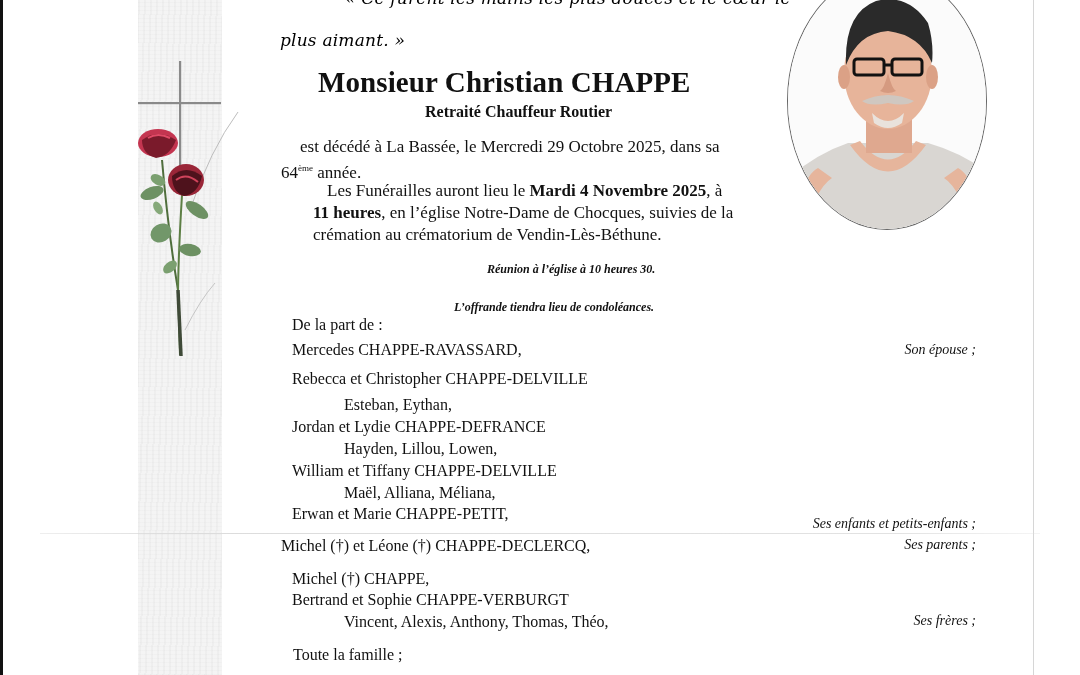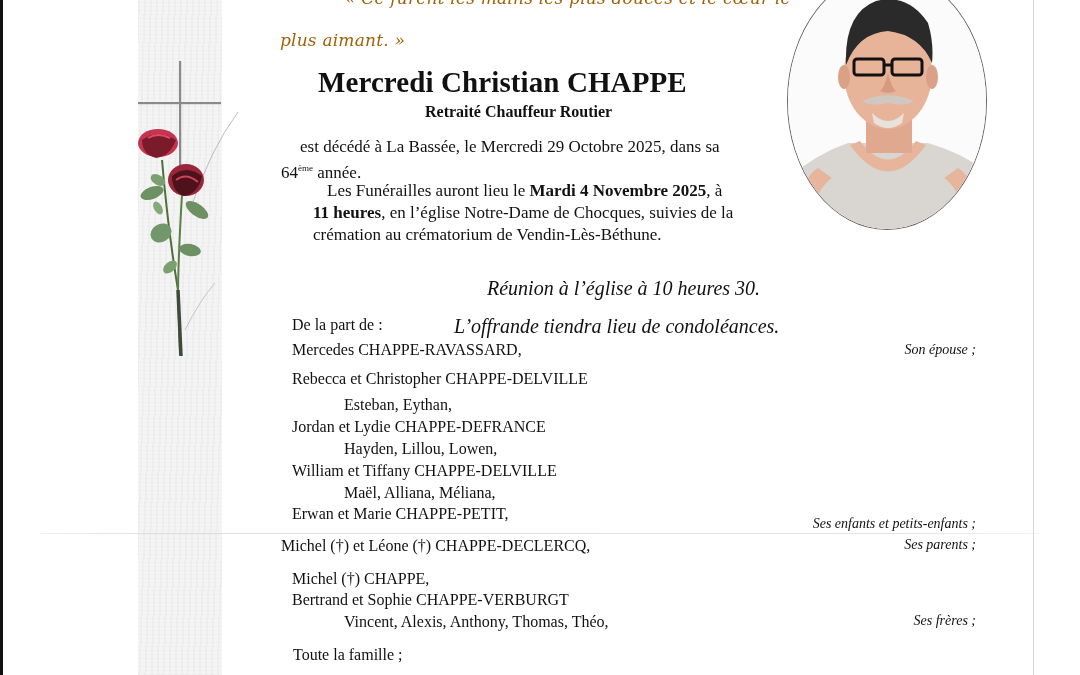--- a/index.html
+++ b/index.html
@@ -10,37 +10,37 @@
     .scan-right-line { position: absolute; left: 1033px; top: 0; width: 1px; height: 675px; background: #d6d6d6; }
     .fold-line { position: absolute; left: 40px; top: 533px; width: 1000px; height: 1px; background: linear-gradient(to right, rgba(200,200,200,0.3), #dcdcdc 15%, #e2e2e2 85%, rgba(220,220,220,0.3)); }
 
     .decor-strip { position: absolute; left: 138px; top: 0; width: 84px; height: 675px;
       background:
         repeating-linear-gradient(92deg, rgba(0,0,0,0.025) 0 2px, transparent 2px 6px),
         repeating-linear-gradient(0deg, rgba(0,0,0,0.015) 0 1px, transparent 1px 4px),
         #f4f4f4; }
     .decor-svg { position: absolute; left: 90px; top: 0; }
 
-    .quote { position: absolute; font-family: "DejaVu Serif", serif; font-style: italic; font-size: 17px; color: #a16207; letter-spacing: 0.2px; }
+    .quote { position: absolute; font-family: "DejaVu Serif", serif; font-style: italic; font-size: 17px; color: #000000; letter-spacing: 0.2px; }
     .quote-1 { left: 345px; top: -12px; }
     .quote-2 { left: 280px; top: 30px; }
 
     .name { position: absolute; left: 318px; top: 66px; font-size: 29px; font-weight: bold; letter-spacing: 0.1px; }
     .title { position: absolute; left: 425px; top: 103px; font-size: 16px; font-weight: bold; }
 
     .para { position: absolute; font-size: 17px; line-height: 21.5px; }
     .p1a { left: 300px; top: 136px; }
     .p1b { left: 281px; top: 158px; }
     .p1b sup { font-size: 9px; vertical-align: 7px; }
     .p2a { left: 327px; top: 180px; }
     .p2b { left: 313px; top: 202px; }
     .p2c { left: 313px; top: 224px; }
     .b { font-weight: bold; }
 
-    .note { position: absolute; font-size: 20px; font-weight: normal; font-style: italic; margin-top: 15px; }
+    .note { position: absolute; font-size: 12px; font-weight: bold; font-style: italic; }
     .note-1 { left: 487px; top: 262px; }
     .note-2 { left: 454px; top: 300px; }
 
     .fam { position: absolute; font-size: 16px; white-space: nowrap; margin-left: 25px; }
     .rel { position: absolute; font-size: 14px; font-style: italic; white-space: nowrap; text-align: right; right: 104px; }
 
     .photo { position: absolute; left: 787px; top: -28px; width: 200px; height: 258px; border-radius: 50%; border: 1.5px solid #666; overflow: hidden; background: #fafafa; }
     .photo svg { display: block; }
   </style>
 </head>
@@ -81,21 +81,21 @@
     <path d="M82 176 Q 96 164 112 176 Q 108 194 94 196 Q 82 192 82 176 Z" fill="#4e121c"></path>
     <path d="M86 180 Q 96 172 108 182" stroke="#d0435b" stroke-width="2" fill="none"></path>
   </g>
 </svg>
 
 <div class="fold-line"></div>
 
 <div class="quote quote-1">« Ce furent les mains les plus douces et le cœur le</div>
 <div class="quote quote-2">plus aimant. »</div>
 
-<div class="name">Mercredi Christian CHAPPE</div>
+<div class="name">Monsieur Christian CHAPPE</div>
 <div class="title">Retraité Chauffeur Routier</div>
 
 <div class="para p1a">est décédé à La Bassée, le Mercredi 29 Octobre 2025, dans sa</div>
 <div class="para p1b"><span>64</span><sup>ème</sup><span> année.</span></div>
 
 <div class="para p2a"><span>Les Funérailles auront lieu le </span><span class="b">Mardi 4 Novembre 2025</span><span>, à</span></div>
 <div class="para p2b"><span class="b">11 heures</span><span>, en l’église Notre-Dame de Chocques, suivies de la</span></div>
 <div class="para p2c">crémation au crématorium de Vendin-Lès-Béthune.</div>
 
 <div class="note note-1">Réunion à l’église à 10 heures 30.</div>

